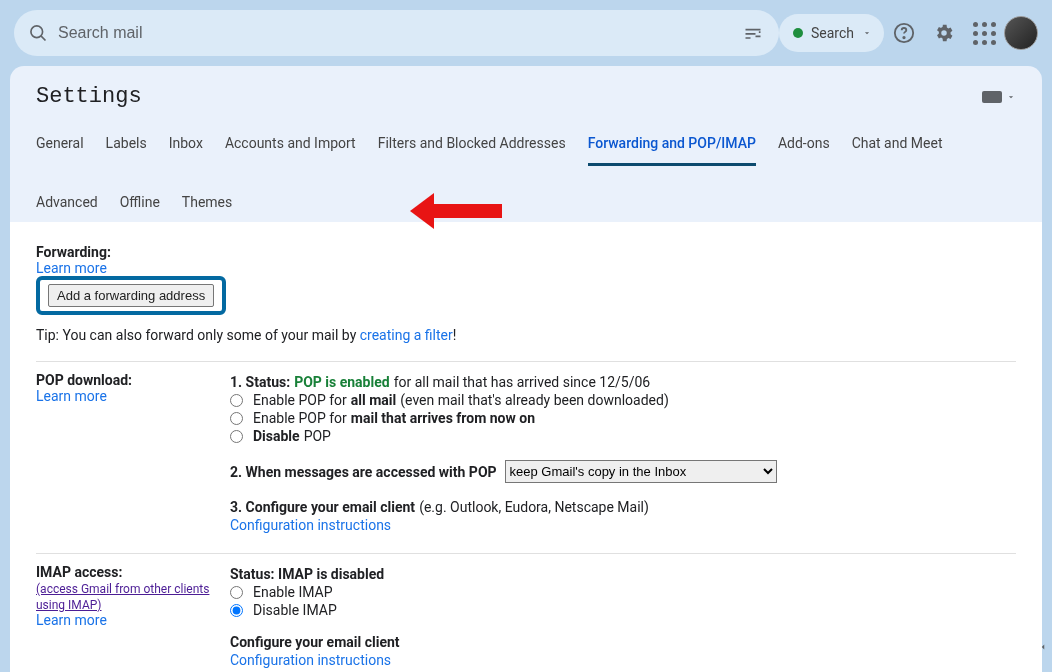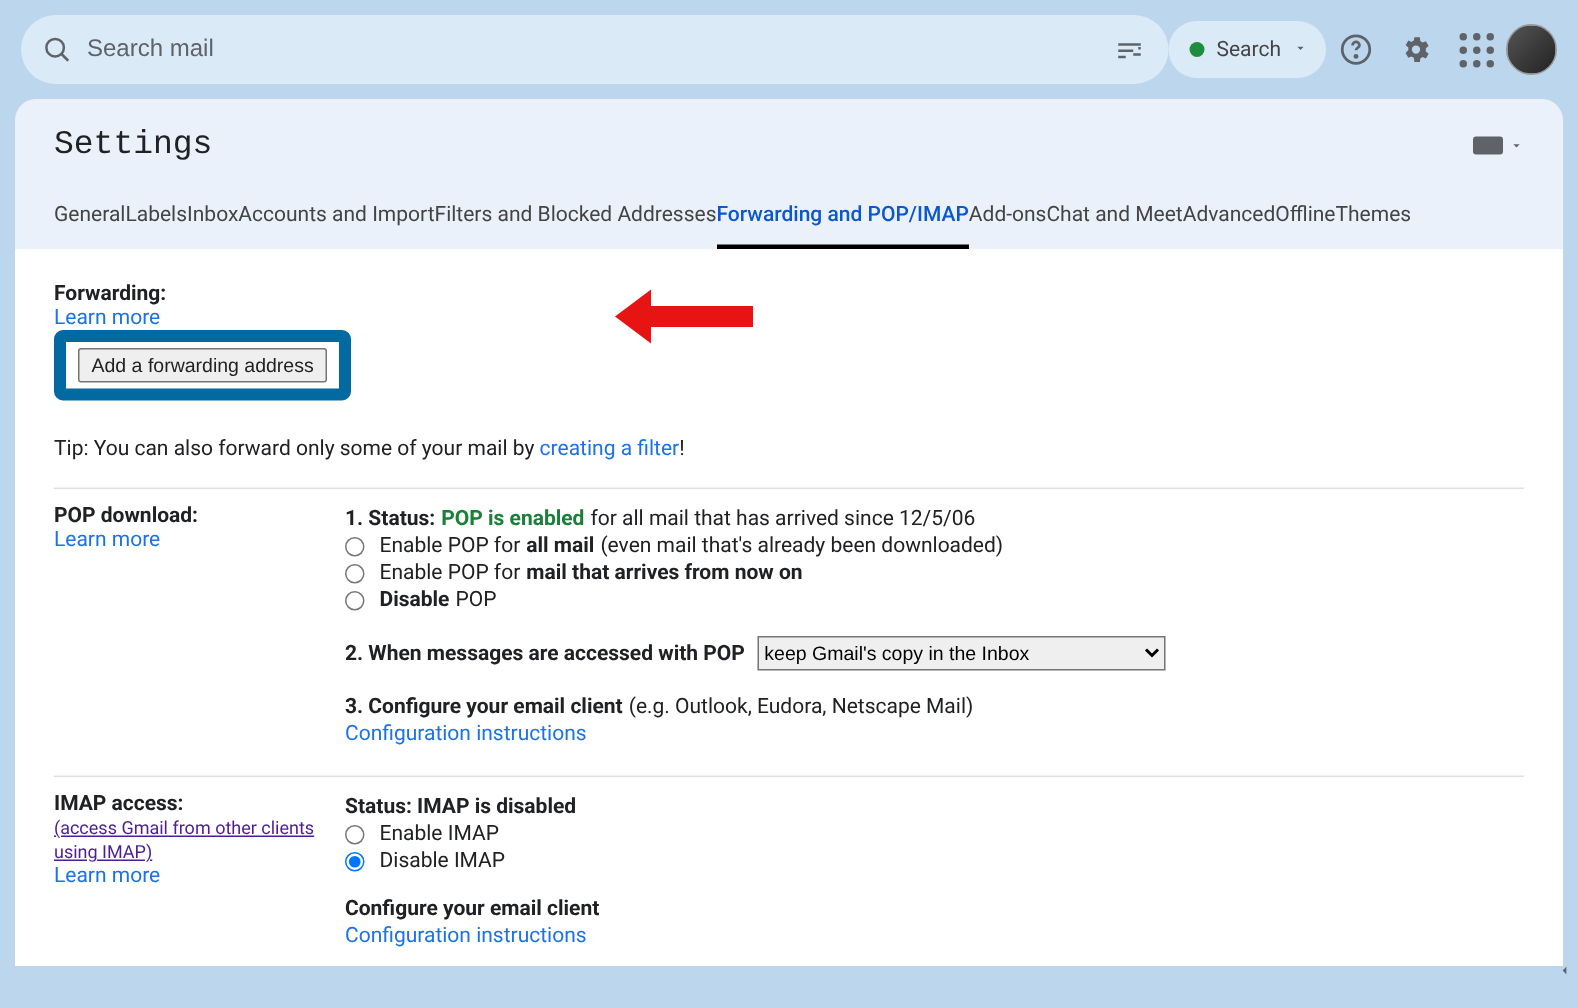--- a/index.html
+++ b/index.html
@@ -15,32 +15,32 @@
 .chevron-down { color: #5f6368; }
 .icon-btn { width: 40px; height: 40px; display: flex; align-items: center; justify-content: center; cursor: pointer; color: #5f6368; border-radius: 50%; }
 .apps-grid { display: grid; grid-template-columns: repeat(3, 5px); grid-template-rows: repeat(3, 5px); gap: 4px; }
 .apps-grid span { width: 5px; height: 5px; background: #5f6368; border-radius: 50%; }
 .avatar { width: 34px; height: 34px; border-radius: 50%; background: linear-gradient(135deg, #555, #222); cursor: pointer; border: 1px solid #999; }
 .content-card { background: #eaf1fb; margin: 0 10px 0 10px; border-radius: 14px 14px 0 0; padding: 18px 26px 0 26px; }
 .settings-header { display: flex; justify-content: space-between; align-items: center; font-family: Liberation Mono, monospace; }
 .settings-title { font-size: 22px; color: #202124; font-weight: 400; }
 .input-tools { display: flex; align-items: center; gap: 4px; color: #5f6368; font-size: 12px; cursor: pointer; }
 .kbd-icon { width: 20px; height: 12px; background: #5f6368; border-radius: 2px; position: relative; }
-.tabs { display: flex; flex-wrap: wrap; margin-top: 20px; }
+.tabs { display: flex; flex-wrap: wrap; gap: 22px; margin-top: 20px; }
 .tab { color: #444; font-size: 14px; padding: 6px 0 12px 0; cursor: pointer; white-space: nowrap; }
-.tab.active { color: #0b57d0; font-weight: 500; border-bottom: 3px solid #000000; }
+.tab.active { color: #0b57d0; font-weight: 500; border-bottom: 3px solid #0c4a6e; }
 .settings-body { background: #fff; margin: 0 10px; padding: 12px 26px 16px 26px; height: 478px; overflow: hidden; }
 .section { display: flex; align-items: flex-start; border-bottom: 1px solid #e0e0e0; padding: 10px 0 18px 0; }
 .section:last-of-type { border-bottom: none; }
 .section-label { width: 194px; flex-shrink: 0; font-size: 14px; color: #202124; }
 .section-label .label-title { font-weight: 700; }
 .section-label .label-sub { font-size: 12px; color: #4c1d95; font-weight: 400; text-decoration: underline; }
 .learn-link { color: #1a73e8; font-size: 14px; cursor: pointer; font-weight: 400; }
 .section-content { flex: 1; font-size: 14px; color: #202124; }
-.highlight-box { border: 8px solid #0369a1; border-radius: 6px; padding: 4px 8px; display: inline-block; margin-bottom: 18px; }
+.highlight-box { border: 4px solid #0369a1; border-radius: 6px; padding: 4px 8px; display: inline-block; margin-bottom: 6px; }
 .add-btn { border: 1px solid #767676; background: #efefef; padding: 3px 8px; font-size: 13px; color: #222; cursor: pointer; border-radius: 2px;}
 .arrow { position: absolute; left: 432px; top: 204px; }
 .arrow-body { width: 70px; height: 14px; background: #e81414; }
 .arrow-head { width: 0; height: 0; border-top: 18px solid transparent; border-bottom: 18px solid transparent; border-right: 24px solid #e81414; position: absolute; left: -22px; top: -11px; }
 .tip-text { font-size: 14px; color: #202124; margin-top: 6px; }
 .link { color: #1a73e8; cursor: pointer; }
 .row-line { margin: 2px 0; font-size: 14px; display: flex; align-items: center; gap: 4px; }
 .row-line input[type=radio] { margin-right: 6px; }
 .bold { font-weight: 700; }
 .green { color: #188038; font-weight: 700; }

